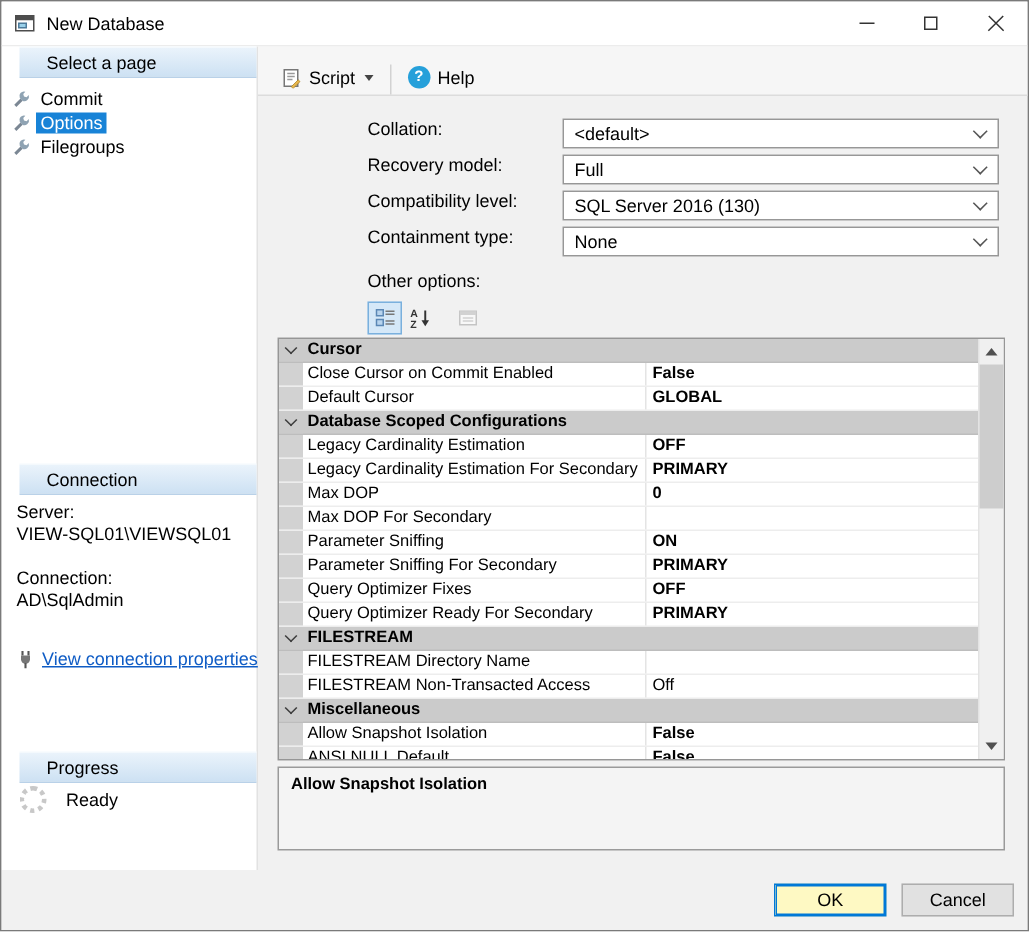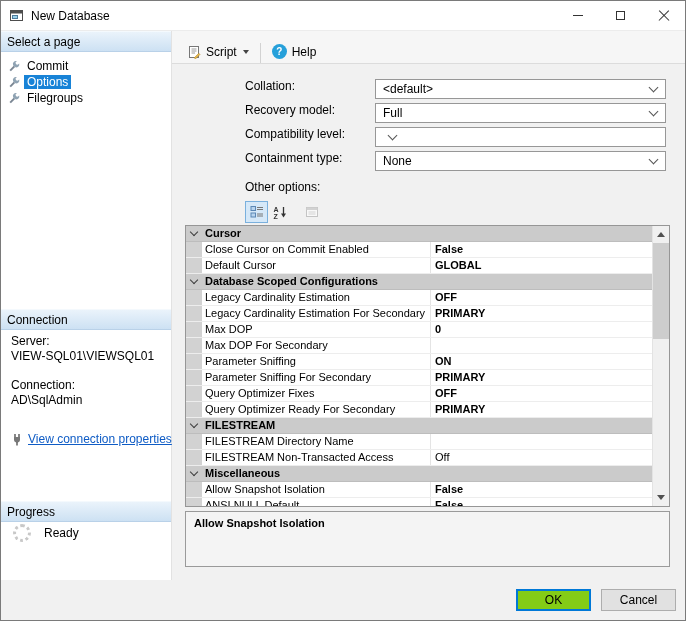--- a/index.html
+++ b/index.html
@@ -15,21 +15,21 @@
   .ic-min{width:10px;height:1px;background:#333;display:block}
   .ic-max{width:9px;height:9px;border:1px solid #333;display:block}
   .ic-close{position:relative;width:12px;height:12px;display:block}
   .ic-close::before,.ic-close::after{content:"";position:absolute;left:-1px;top:5px;width:14px;height:1.4px;background:#333}
   .ic-close::before{transform:rotate(45deg)}
   .ic-close::after{transform:rotate(-45deg)}
 
   
   .main{flex:1;display:flex;min-height:0}
   .sidebar{flex:0 0 171px;position:relative;background:#fff;border-right:1px solid #e2e2e2}
-  .sec-header{position:absolute;left:0;right:0;height:21px;line-height:20px;padding-left:6px;font-size:12px;color:#000;
+  .sec-header{position:absolute;left:12px;right:0;height:21px;line-height:20px;padding-left:18px;font-size:12px;color:#000;
     background:linear-gradient(#eaf3fb,#cde1f3);border-bottom:1px solid #b9d1e8;border-top:1px solid #f4f9fd}
   .hdr-top{top:0}
   .conn-h{top:278px}
   .prog-h{top:470px}
 
   .tree{position:absolute;top:27px;left:7px}
   .tree-item{display:flex;align-items:center;height:16px;font-size:12px;cursor:default}
   .tree-item .wrench{width:13px;display:flex;margin-right:3px;flex:0 0 13px}
   .tree-label{padding:0 3px;line-height:14px;color:#000;white-space:nowrap}
   .tree-item.sel .tree-label{background:#1883d7;color:#fff}
@@ -85,21 +85,21 @@
   .arr.down{border-top:5px solid #505050}
   .sb-track{flex:1;position:relative}
   .sb-thumb{position:absolute;top:0;left:0;right:0;height:96px;background:#cdcdcd}
 
   .descbox{position:absolute;top:480px;left:13px;width:485px;height:56px;background:#f4f4f4;border:1px solid #9a9a9a;padding:5px 8px}
   .desc-title{font-size:11px;font-weight:700}
 
   
   .footer{flex:0 0 40px;background:#f1f1f1;display:flex;align-items:center;justify-content:flex-end;padding-right:9px;gap:10px}
   .btn{width:75px;height:22px;font-size:12px;font-family:inherit;background:#e1e1e1;border:1px solid #adadad;color:#000;cursor:default}
-  .btn.ok{border-color:#0078d7;box-shadow:inset 0 0 0 1px #0078d7;background:#84cc16}
+  .btn.ok{border-color:#0078d7;box-shadow:inset 0 0 0 1px #0078d7;background:#fef9c3}
 </style>
 </head>
 <body>
 
 <div class="window">
 
   <div class="titlebar">
     <span class="title-icon">
       <svg width="15" height="15" viewBox="0 0 15 15">
           <rect x="1.5" y="2.5" width="12" height="10" fill="#fff" stroke="#4d4d4d"></rect>
@@ -224,20 +224,21 @@
             <span class="flabel">Recovery model:</span>
             <div class="combo">
               <span class="combo-val">Full</span>
               <span class="combo-arrow"></span>
             </div>
           </div>
 
           <div class="frow">
             <span class="flabel">Compatibility level:</span>
             <div class="combo">
+              <span class="combo-val">SQL Server 2016 (130)</span>
               <span class="combo-arrow"></span>
             </div>
           </div>
 
           <div class="frow">
             <span class="flabel">Containment type:</span>
             <div class="combo">
               <span class="combo-val">None</span>
               <span class="combo-arrow"></span>
             </div>

